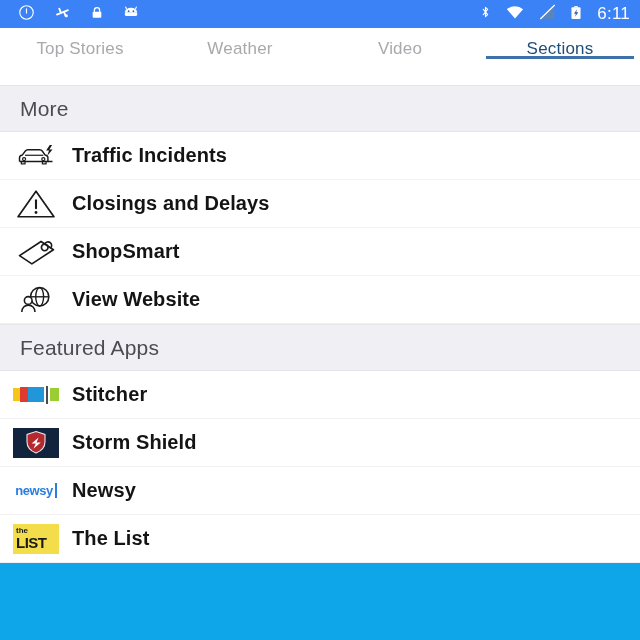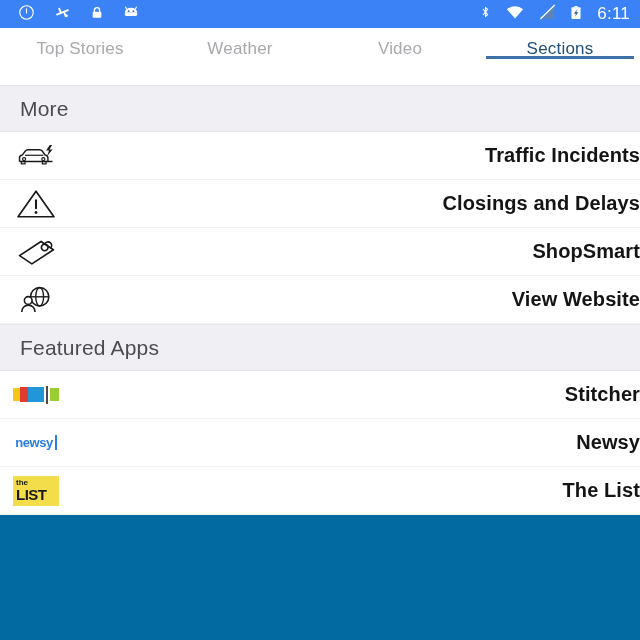--- a/index.html
+++ b/index.html
@@ -49,21 +49,21 @@
   .tab.active::after {
     content:""; position:absolute;
     left:6px; right:6px; bottom:0; height:3px;
     background:#3f72a8;
   }
 
   
   #list {
     width:100%;
     height:571px;
-    background:#0369a1;
+    background:#0ea5e9;
     overflow:hidden;
     position:relative;
   }
 
   
   .clipped-row {
     height:16px;
     overflow:hidden;
     position:relative;
     background:#ffffff;
@@ -92,21 +92,20 @@
     font-size:21px; color:#4b4b52; font-weight:400;
     letter-spacing:0.2px;
   }
 
   .row {
     height:48px;
     display:flex; align-items:center;
     background:#ffffff;
     border-bottom:1px solid #f2f2f4;
     cursor:pointer;
-    justify-content:space-between;
   }
   .row .icon-cell {
     width:72px;
     min-width:72px;
     display:flex; align-items:center; justify-content:center;
   }
   .row .row-label {
     font-size:20px;
     font-weight:bold;
     color:#141414;
@@ -281,20 +280,31 @@
           <rect x="7" y="1" width="8" height="15" fill="#e03b2f"></rect>
           <rect x="15" y="1" width="16" height="15" fill="#2196d9"></rect>
           <rect x="33" y="0" width="2" height="18" fill="#4a4a55"></rect>
           <rect x="37" y="2" width="9" height="13" fill="#9acd32"></rect>
         </svg>
       </div>
     </div>
     <span class="row-label">Stitcher</span>
   </div>
 
+  <div class="row">
+    <div class="icon-cell">
+      <div class="app-tile" style="background:#12243d;">
+        <svg width="46" height="30" viewBox="0 0 46 30">
+          <path d="M23 3.5 32 6.5v7.2c0 5.4-4.2 9.4-9 11.4-4.8-2-9-6-9-11.4V6.5z" fill="#b5282e" stroke="#e8e8ec" stroke-width="1.1"></path>
+          <path d="M25.6 9.5 18.6 15.4h4.2l-2.4 5.3 7.4-6.2h-4.3z" fill="#ffffff"></path>
+        </svg>
+      </div>
+    </div>
+    <span class="row-label">Storm Shield</span>
+  </div>
 
   <div class="row">
     <div class="icon-cell">
       <div class="app-tile" style="background:#ffffff;">
         <span style="font-size:13px;font-weight:bold;color:#2a7de1;letter-spacing:-0.4px;
                      border-right:2px solid #2a7de1;padding-right:2px;">newsy</span>
       </div>
     </div>
     <span class="row-label">Newsy</span>
   </div>

